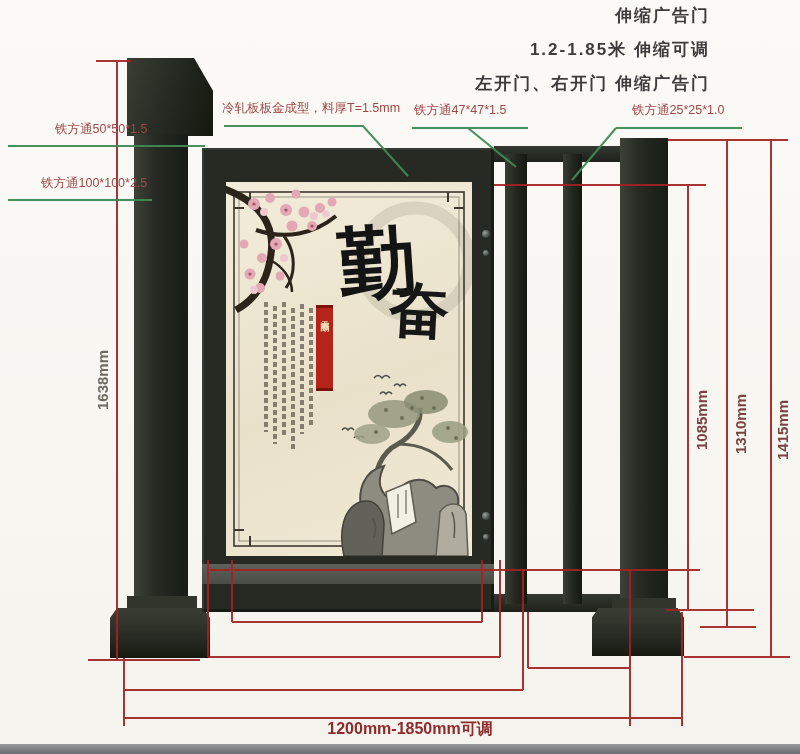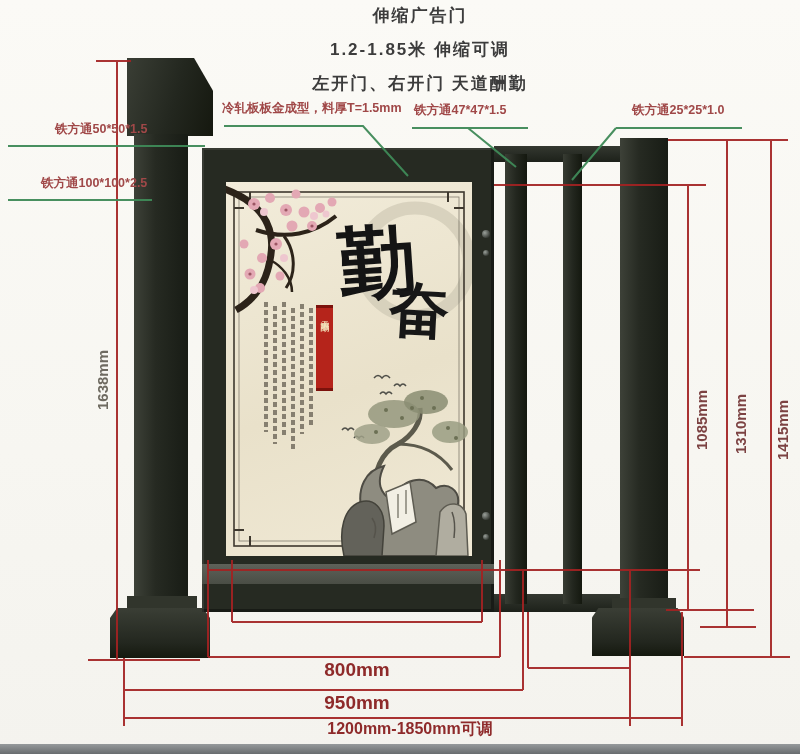--- a/index.html
+++ b/index.html
@@ -4,21 +4,21 @@
 <style>
   html,body{margin:0;padding:0;background:#e9e9e9;}
   .stage{
     position:relative;width:800px;height:754px;margin:0 auto;
     background:linear-gradient(180deg,#fbfaf6 0%,#f7f6f1 60%,#f4f3ee 100%);
     font-family:"Liberation Sans","DejaVu Sans",sans-serif;
     overflow:hidden;
   }
   .abs{position:absolute;}
   
-  .header{left:130px;top:4px;width:580px;text-align:center;color:#3c3c3c;font-weight:700;letter-spacing:2px;}
+  .header{left:130px;top:4px;width:580px;text-align:right;color:#3c3c3c;font-weight:700;letter-spacing:2px;}
   .header .h-line{font-size:17px;margin-bottom:11px;}
   
   .metal{background:linear-gradient(90deg,#3d4138 0%,#262a22 40%,#181c15 100%);}
   .motor-box{left:127px;top:58px;width:86px;height:78px;
     background:linear-gradient(105deg,#3a3e35 0%,#23271f 55%,#15180f 100%);
     clip-path:polygon(0 0,78% 0,100% 42%,100% 100%,0 100%);}
   .left-column{left:134px;top:134px;width:54px;height:478px;}
   .ped-collar{background:#31352c;}
   .ped-base{background:linear-gradient(180deg,#3a3e35 0%,#23271f 70%,#15190f 100%);
     clip-path:polygon(7% 0,93% 0,100% 20%,100% 100%,0 100%,0 20%);}
@@ -36,40 +36,40 @@
   .poster svg{position:absolute;left:0;top:0;}
   .char-main{left:112px;top:42px;font-size:78px;line-height:1;font-weight:700;color:#141414;
     font-family:"Liberation Serif","DejaVu Serif",serif;transform:rotate(-4deg);z-index:3;}
   .char-sub{left:163px;top:99px;font-size:60px;line-height:1;font-weight:700;color:#171717;
     font-family:"Liberation Serif","DejaVu Serif",serif;transform:rotate(3deg);z-index:3;}
   .ribbon{left:90px;top:126px;width:17px;height:80px;background:#b5241b;z-index:3;
     box-shadow:0 -3px 0 #7c120c,0 3px 0 #7c120c;display:flex;justify-content:center;}
   .ribbon span{writing-mode:vertical-rl;text-orientation:upright;font-size:9px;color:#f2e3bb;
     letter-spacing:1px;margin-top:5px;}
   
-  .lbl{color:#a04848;font-size:12.5px;font-weight:700;white-space:nowrap;}
+  .lbl{color:#a04848;font-size:12.5px;font-weight:400;white-space:nowrap;}
   .vlbl{width:80px;height:18px;display:flex;align-items:center;justify-content:center;
     transform:rotate(-90deg);font-size:15px;font-weight:600;white-space:nowrap;}
   .v-gray{color:#6e6a60;}
   .v-red{color:#7c4242;}
   .dim{color:#8e2a2a;font-weight:700;text-align:center;white-space:nowrap;}
   .watermark{left:28px;top:456px;font-size:62px;font-weight:700;color:#ee0f0f;
     letter-spacing:2px;z-index:10;white-space:nowrap;}
   .overlay{left:0;top:0;z-index:6;pointer-events:none;}
   .txt{z-index:7;}
 </style>
 </head>
 <body>
 
 <div class="stage">
 
   <div class="abs header">
     <div class="h-line">伸缩广告门</div>
     <div class="h-line">1.2-1.85米 伸缩可调</div>
-    <div class="h-line">左开门、右开门 天道酬勤</div>
+    <div class="h-line">左开门、右开门 伸缩广告门</div>
   </div>
 
   <div class="abs motor-box"></div>
   <div class="abs metal left-column"></div>
   <div class="abs ped-collar" style="left:127px;top:596px;width:70px;height:16px;"></div>
   <div class="abs ped-base" style="left:110px;top:608px;width:100px;height:50px;"></div>
 
   <div class="abs door-frame">
     <div class="abs poster">
       <svg width="246" height="374" viewBox="0 0 246 374">
@@ -217,18 +217,16 @@
   <div class="abs lbl txt" style="left:8px;top:175px;margin-left:33px;">铁方通100*100*2.5</div>
   <div class="abs lbl txt" style="left:222px;top:100px;">冷轧板板金成型，料厚T=1.5mm</div>
   <div class="abs lbl txt" style="left:414px;top:102px;">铁方通47*47*1.5</div>
   <div class="abs lbl txt" style="left:632px;top:102px;">铁方通25*25*1.0</div>
 
   <div class="abs vlbl v-gray txt" style="left:62px;top:371px;">1638mm</div>
   <div class="abs vlbl v-red txt" style="left:661px;top:411px;">1085mm</div>
   <div class="abs vlbl v-red txt" style="left:700px;top:415px;">1310mm</div>
   <div class="abs vlbl v-red txt" style="left:742px;top:421px;">1415mm</div>
 
-  <div class="abs dim txt" style="left:287px;top:659px;width:140px;font-size:19px;">800mm</div>
-  <div class="abs dim txt" style="left:287px;top:692px;width:140px;font-size:19px;">950mm</div>
   <div class="abs dim txt" style="left:240px;top:719px;width:340px;font-size:16px;">1200mm-1850mm可调</div>
 
 
 </div>
 
 </body></html>

